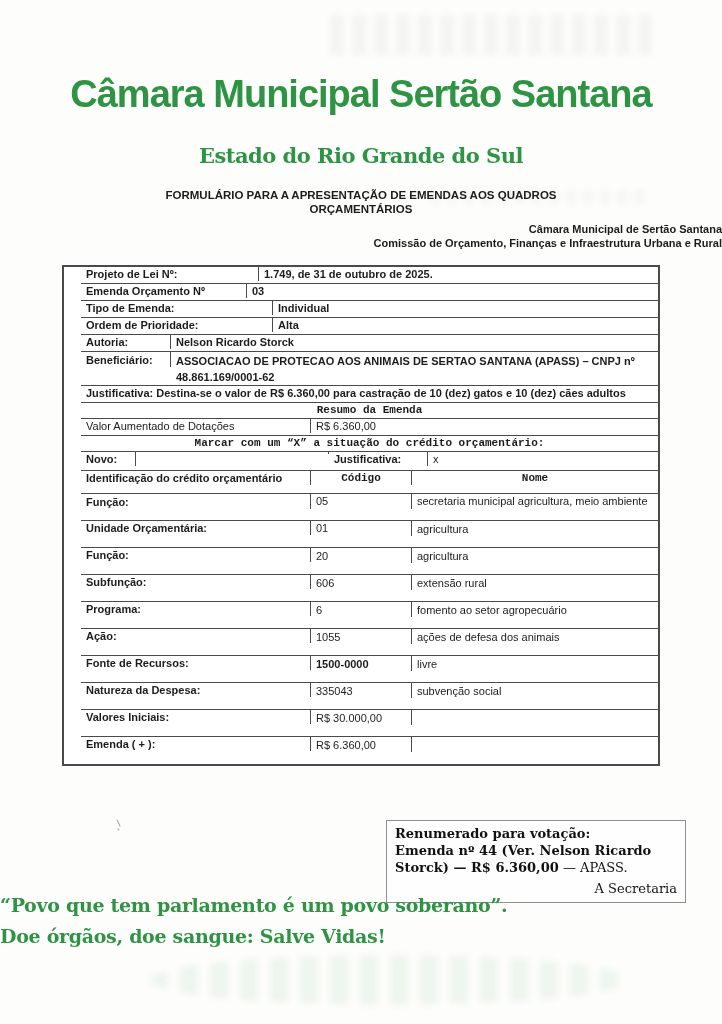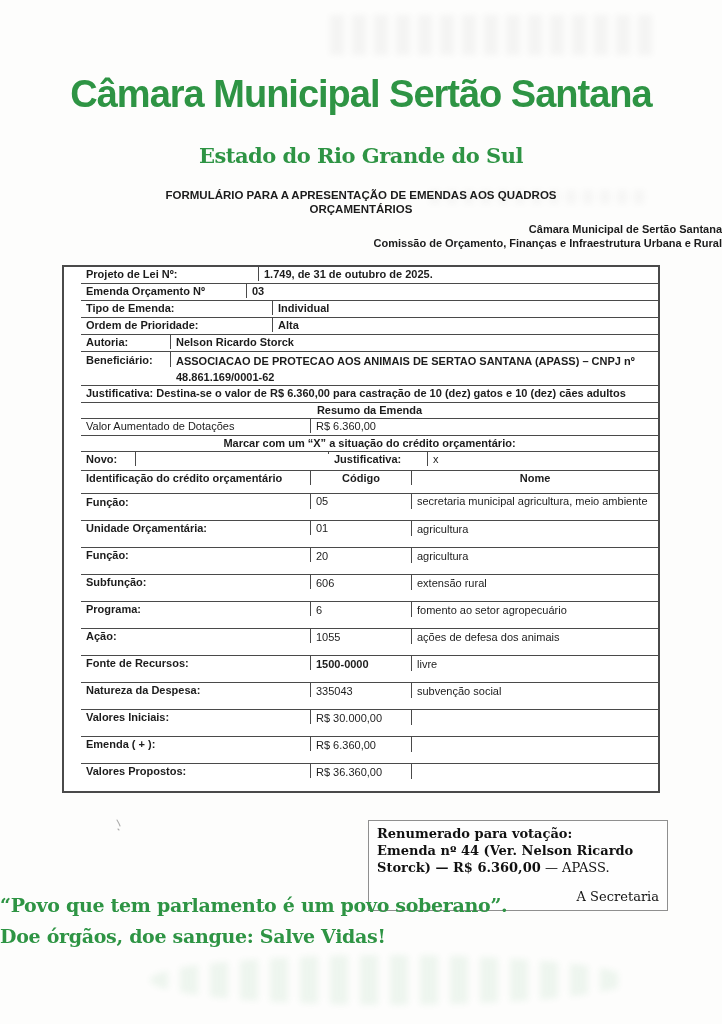--- a/index.html
+++ b/index.html
@@ -27,35 +27,35 @@
     font-weight:bold; font-size:11.5px; line-height:1.25; }
   .org-block { position:absolute; top:222px; left:0; width:722px; text-align:right;
     font-weight:bold; font-size:11px; line-height:1.28; }
   
   .table { position:absolute; left:62px; top:265px; width:598px; border:2px solid var(--line); background:#fff; }
   .trow { display:flex; border-bottom:1px solid var(--line); align-items:flex-start;margin-left:17px; }
   .trow:last-child { border-bottom:none; }
   .cell { padding:1px 5px; border-right:1px solid var(--line); display:flex; align-items:center; overflow:hidden; }
   .cell:last-child { border-right:none; }
   .bold { font-weight:bold; }
-  .center { justify-content:center; text-align:center; }
+  .center { justify-content:center; text-align:center;font-family:Liberation Mono, monospace; }
   .h17{height:17px} .h16{height:16px} .h19{height:19px} .h23{height:23px} .h27{height:27px} .h34{height:34px}
   .lw-178{width:178px} .lw-166{width:166px} .lw-176{width:192px} .lw-78{width:90px}
   .lw-230{width:230px} .w-55{width:55px} .w-193{width:193px} .w-99{width:99px}
   .col-label{width:230px} .col-code{width:101px} .col-name{flex:1}
   .grow{flex:1}
   .top{align-items:flex-start; padding-top:2px}
   .bottom{align-items:flex-end; padding-bottom:2px}
   .twolines{line-height:1.45}
   
-  .stamp { position:absolute; left:368px; top:820px; width:300px; border:1px solid #8f8f8f;
+  .stamp { position:absolute; left:386px; top:820px; width:300px; border:1px solid #8f8f8f;
     background:#fefefe; padding:5px 8px 4px 8px;
     font-family:"DejaVu Serif", serif; font-size:13px; line-height:1.3; color:#111; }
   .stamp .b { font-weight:bold; }
-  .stamp .sig { text-align:right; font-size:13px; margin-top:12px; }
+  .stamp .sig { text-align:right; font-size:13px; margin-top:4px; }
   
   .footer-quotes { position:absolute; top:894px; left:0; width:694px; color:var(--green);
     font-family:"DejaVu Serif", serif; font-weight:bold; }
   .q1 { font-size:19px; letter-spacing:-0.3px; }
   .q2 { font-size:19px; margin-top:9px; letter-spacing:-0.3px; }
   
   .hand-mark { position:absolute; left:114px; top:818px; width:10px; height:14px; opacity:.55; }
 </style>
 </head>
 <body>
@@ -174,25 +174,20 @@
   <div class="trow h27">
     <div class="cell bold col-label">Valores Iniciais:</div>
     <div class="cell col-code top">R$ 30.000,00</div>
     <div class="cell col-name"></div>
   </div>
   <div class="trow h27">
     <div class="cell bold col-label">Emenda ( + ):</div>
     <div class="cell col-code top">R$ 6.360,00</div>
     <div class="cell col-name"></div>
   </div>
-  <div class="trow h27">
-    <div class="cell bold col-label">Valores Propostos:</div>
-    <div class="cell col-code top">R$ 36.360,00</div>
-    <div class="cell col-name"></div>
-  </div>
 </div>
 
 <svg class="hand-mark" viewBox="0 0 10 14">
   <path d="M3 2 C4 4, 5 5, 6 8 M4 11 l1 1" stroke="#6a6a6a" stroke-width="1.1" fill="none" stroke-linecap="round"></path>
 </svg>
 
 <div class="stamp">
   <div class="b">Renumerado para votação:</div>
   <div class="b">Emenda nº 44 (Ver. Nelson Ricardo</div>
   <div><span class="b">Storck) — R$ 6.360,00</span><span> — APASS.</span></div>

